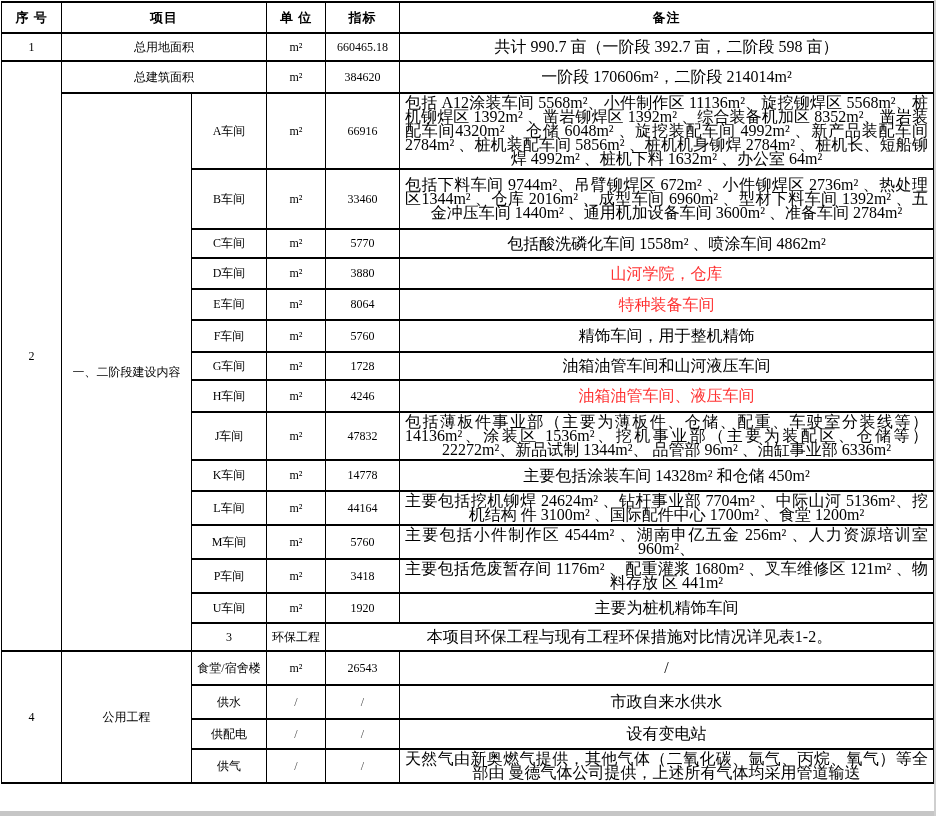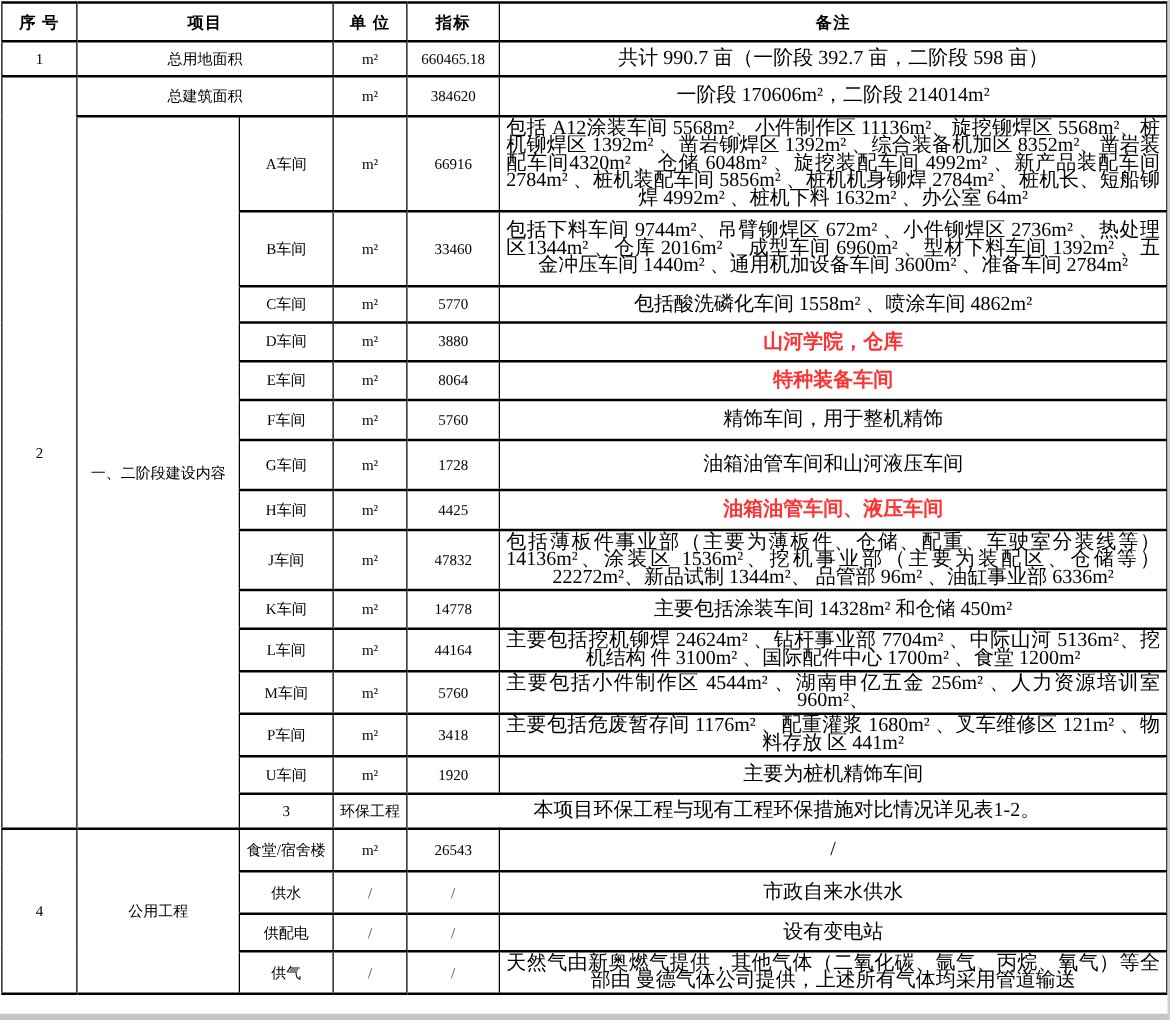--- a/index.html
+++ b/index.html
@@ -25,21 +25,21 @@
     overflow:hidden;
     font-weight:normal;
   }
   th{font-size:13px;font-weight:bold;letter-spacing:1px;}
   td.remark{
     font-size:16px;line-height:14px;
     padding:2px 5px;
     text-align:justify;
     text-align-last:center;
   }
-  td.red{color:#ff3232;font-weight:bold;}
+  td.red{color:#ff3232;}
   td.nowrap{white-space:nowrap;padding:0 1px;}
   .slash{font-style:normal;color:#3f3f3f;}
 </style>
 </head>
 <body>
 
 <div class="page">
   <table class="main">
     <colgroup>
       <col style="width:60px">
@@ -105,30 +105,30 @@
       <td>m²</td>
       <td>8064</td>
       <td class="remark red">特种装备车间</td>
     </tr>
     <tr style="height:32px">
       <td>F车间</td>
       <td>m²</td>
       <td>5760</td>
       <td class="remark">精饰车间，用于整机精饰</td>
     </tr>
-    <tr style="height:40px">
+    <tr style="height:28px">
       <td>G车间</td>
       <td>m²</td>
       <td>1728</td>
       <td class="remark">油箱油管车间和山河液压车间</td>
     </tr>
     <tr style="height:32px">
       <td>H车间</td>
       <td>m²</td>
-      <td>4425</td>
+      <td>4246</td>
       <td class="remark red">油箱油管车间、液压车间</td>
     </tr>
     <tr style="height:32px">
       <td>J车间</td>
       <td>m²</td>
       <td>47832</td>
       <td class="remark">包括薄板件事业部（主要为薄板件、仓储、配重、车驶室分装线等）14136m²、涂装区 1536m²、挖机事业部（主要为装配区、仓储等）22272m²、新品试制 1344m²、 品管部 96m² 、油缸事业部 6336m²</td>
     </tr>
     <tr style="height:31px">
       <td>K车间</td>

